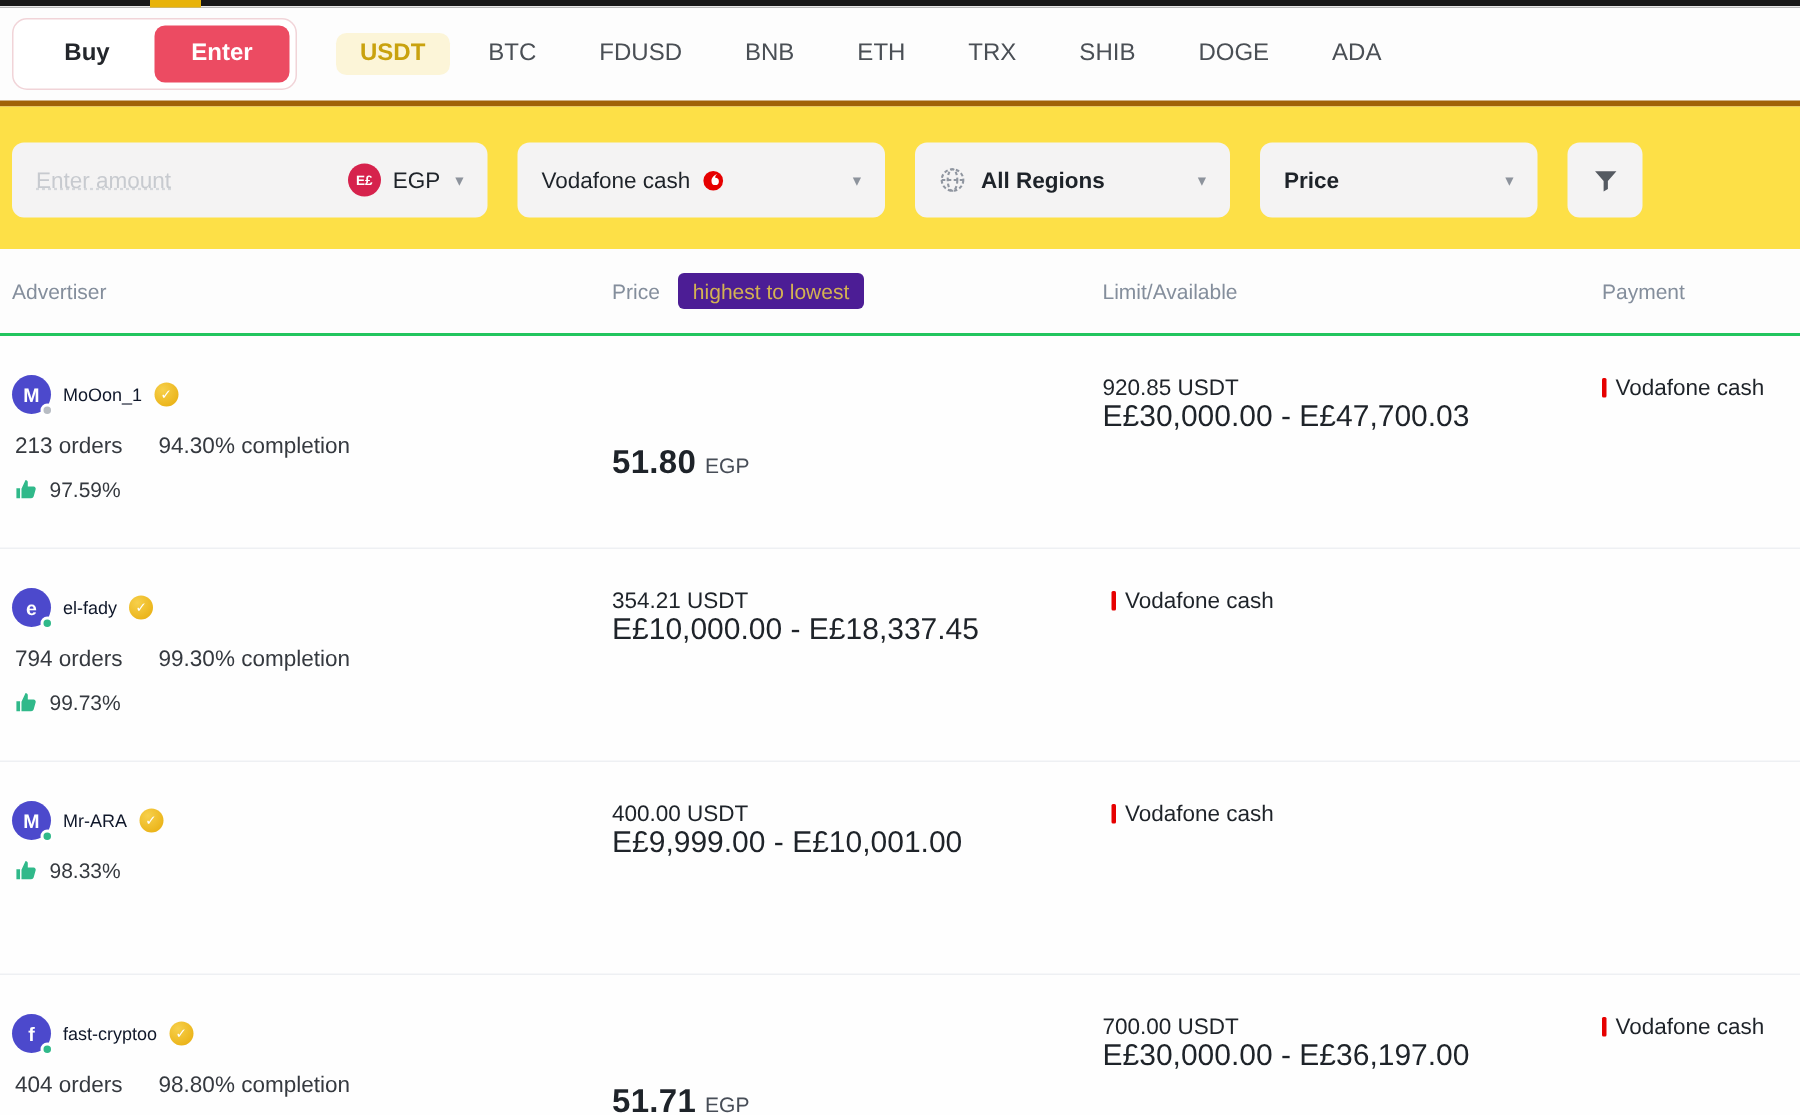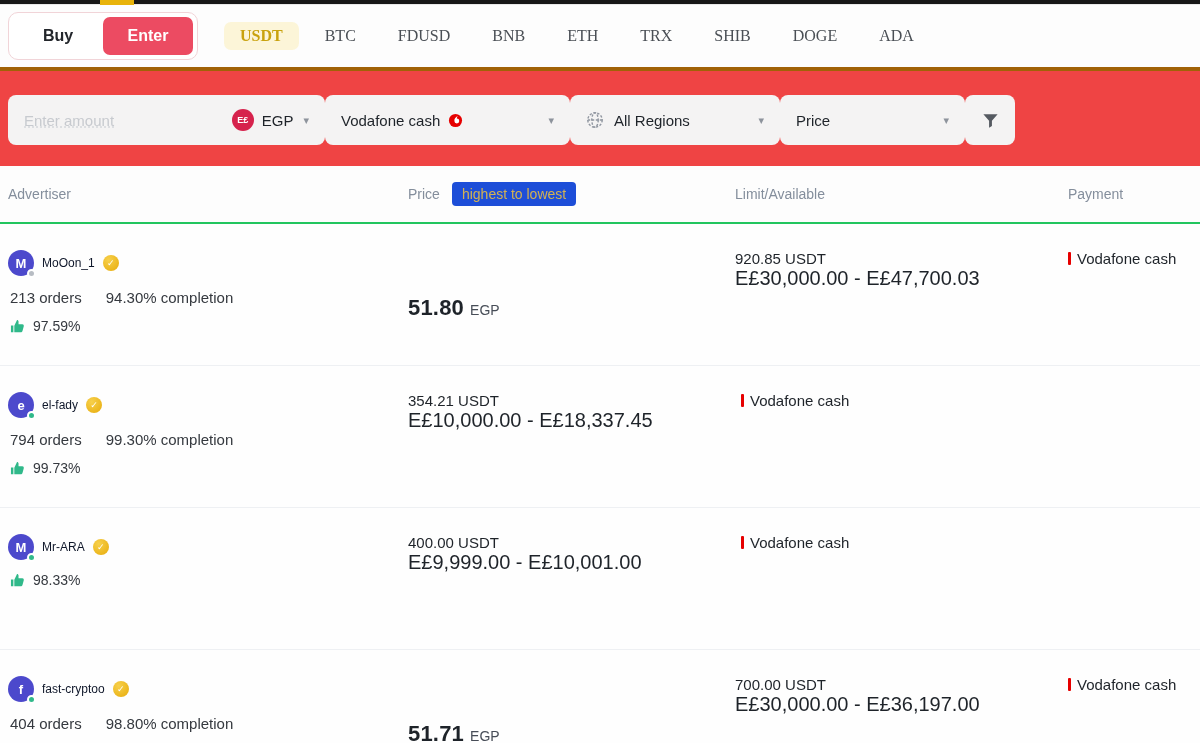--- a/index.html
+++ b/index.html
@@ -13,50 +13,50 @@
   .browser-strip { height:5px; background:#181818; position:relative; border-bottom:1px solid #e9e9e9; }
   .tab-indicator { position:absolute; left:100px; top:0; width:34px; height:5px; background:#e8b30a; }
 
   
   .tabs-row { height:66px; display:flex; align-items:center; padding:0 8px; background:#fdfdfd; border-bottom:4px solid #a16207; }
   .toggle { width:190px; height:48px; background:#ffffff; border:1px solid #f1d4d8; border-radius:10px; display:flex; padding:4px; }
   .toggle button { flex:1; border:none; background:transparent; font-family:inherit; font-size:16px; cursor:pointer; border-radius:7px; }
   .toggle .buy { color:#23262b; font-weight:600; }
   .toggle .sell { background:#ec4b62; color:#ffffff; font-weight:700; }
   .coins { display:flex; align-items:center; margin-left:26px; gap:10px; }
-  .coin { border:none; background:transparent; font-family:Liberation Serif, serif; font-size:16px; font-weight:500; color:#4a4f55; padding:5px 16px; border-radius:7px; cursor:pointer; }
+  .coin { border:none; background:transparent; font-family:Liberation Sans, sans-serif; font-size:16px; font-weight:500; color:#4a4f55; padding:5px 16px; border-radius:7px; cursor:pointer; }
   .coin.active { background:#fcf5d8; color:#c9a20e; font-weight:700; }
 
   
-  .filters { background:#ef4444; padding:24px 8px 21px; display:flex; align-items:center; }
+  .filters { background:#fde047; padding:24px 8px 21px; display:flex; align-items:center; gap:20px; }
   .fbox { background:#f4f3f3; border-radius:8px; height:50px; display:flex; align-items:center; padding:0 16px; }
   .fbox .caret { margin-left:auto; color:#8d939c; font-size:11px; }
   .amount-box { width:317px; }
   .amount-box input { border:none; background:transparent; outline:none; font-family:inherit; font-size:15px; width:140px; color:#1e2329; }
   .amount-box input::placeholder { color:#c7cacf; text-decoration:underline dotted #d4d7db; }
   .fiat-chip { display:flex; align-items:center; gap:8px; margin-left:auto; cursor:pointer; }
   .fiat-icon { width:22px; height:22px; border-radius:50%; background:#d6224c; color:#ffffff; font-size:9px; font-weight:700; display:flex; align-items:center; justify-content:center; }
   .fiat-label { font-size:15px; font-weight:500; }
   .fiat-chip .caret { margin-left:2px; color:#8d939c; font-size:11px; }
   .pay-box { width:245px; cursor:pointer; }
   .pay-box .label { font-size:15px; color:#1e2329; }
   .voda-icon { margin-left:8px; display:flex; }
   .region-box { width:210px; cursor:pointer; }
-  .region-box .label, .sort-box .label { font-size:15px; color:#1e2329; }
+  .region-box .label, .sort-box .label { font-size:15px; color:#1e2329;font-weight:bold; }
   .globe-icon { margin-right:10px; display:flex; }
   .sort-box { width:185px; cursor:pointer; }
   .filter-btn { width:50px; height:50px; background:#f4f3f3; border:none; border-radius:8px; display:flex; align-items:center; justify-content:center; cursor:pointer; }
 
   
   .thead { height:58px; display:flex; align-items:center; padding:0 8px; font-size:14px; color:#848e9c; border-bottom:2px solid #22c55e; background:#fdfdfd; }
   .col-adv { width:400px; }
   .col-price { width:327px; display:flex; align-items:center; }
   .col-limit { width:333px; }
   .col-pay { flex:1; }
-  .sort-badge { margin-left:12px; background:#1d4ed8; color:#d3b252; padding:4px 10px; border-radius:4px; font-size:14px;text-align:right; }
+  .sort-badge { margin-left:12px; background:#4c1d95; color:#d3b252; padding:4px 10px; border-radius:4px; font-size:14px;text-align:right; }
 
   
   .row { display:flex; padding:26px 8px 0; height:142px; border-bottom:1px solid #eef0f3; background:#fefefe; }
   .adv-name-line { display:flex; align-items:center; gap:8px; cursor:pointer; }
   .avatar { position:relative; width:26px; height:26px; border-radius:50%; background:#4c49cc; color:#fff; font-size:13px; font-weight:700; display:flex; align-items:center; justify-content:center; flex:0 0 26px; }
   .status-dot { position:absolute; right:-2px; bottom:-2px; width:9px; height:9px; border-radius:50%; border:2px solid #ffffff; }
   .row.online .status-dot { background:#30b98a; }
   .row.offline .status-dot { background:#b7bcc3; }
   .adv-name { font-size:12px; color:#0f172a; }
   .badge { width:16px; height:16px; border-radius:50%; background:radial-gradient(circle at 35% 30%, #f7d04b, #e7ab0a); color:#fff; font-size:9px; font-weight:700; display:flex; align-items:center; justify-content:center; }

